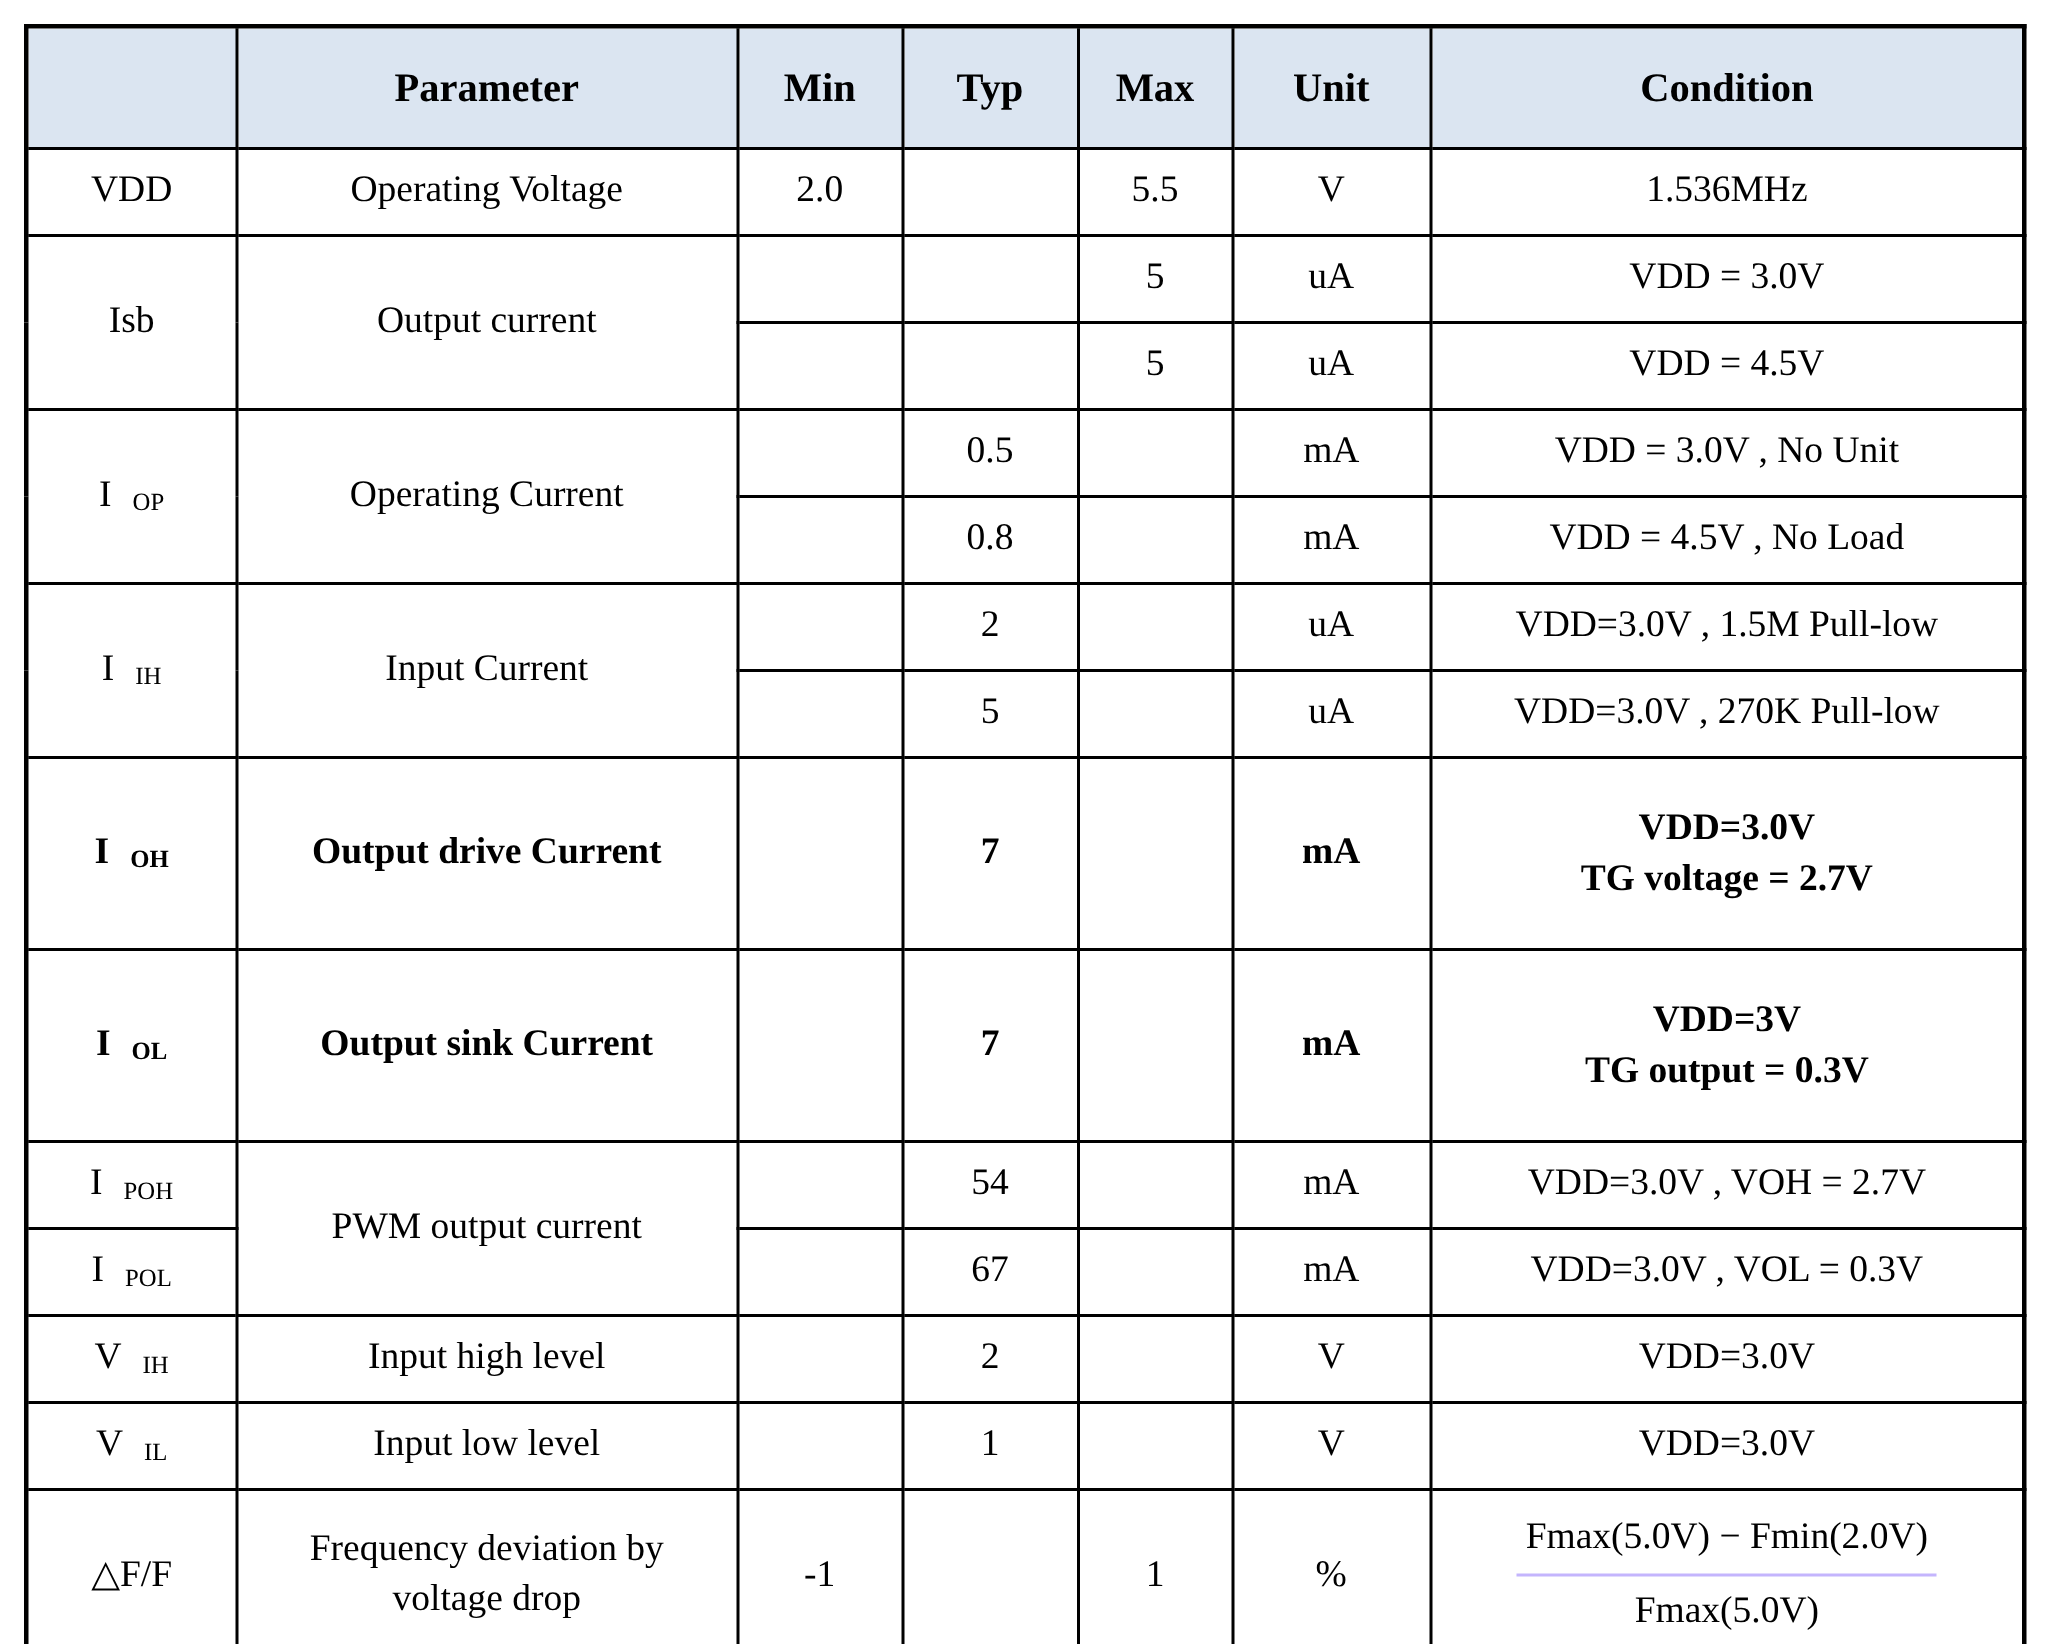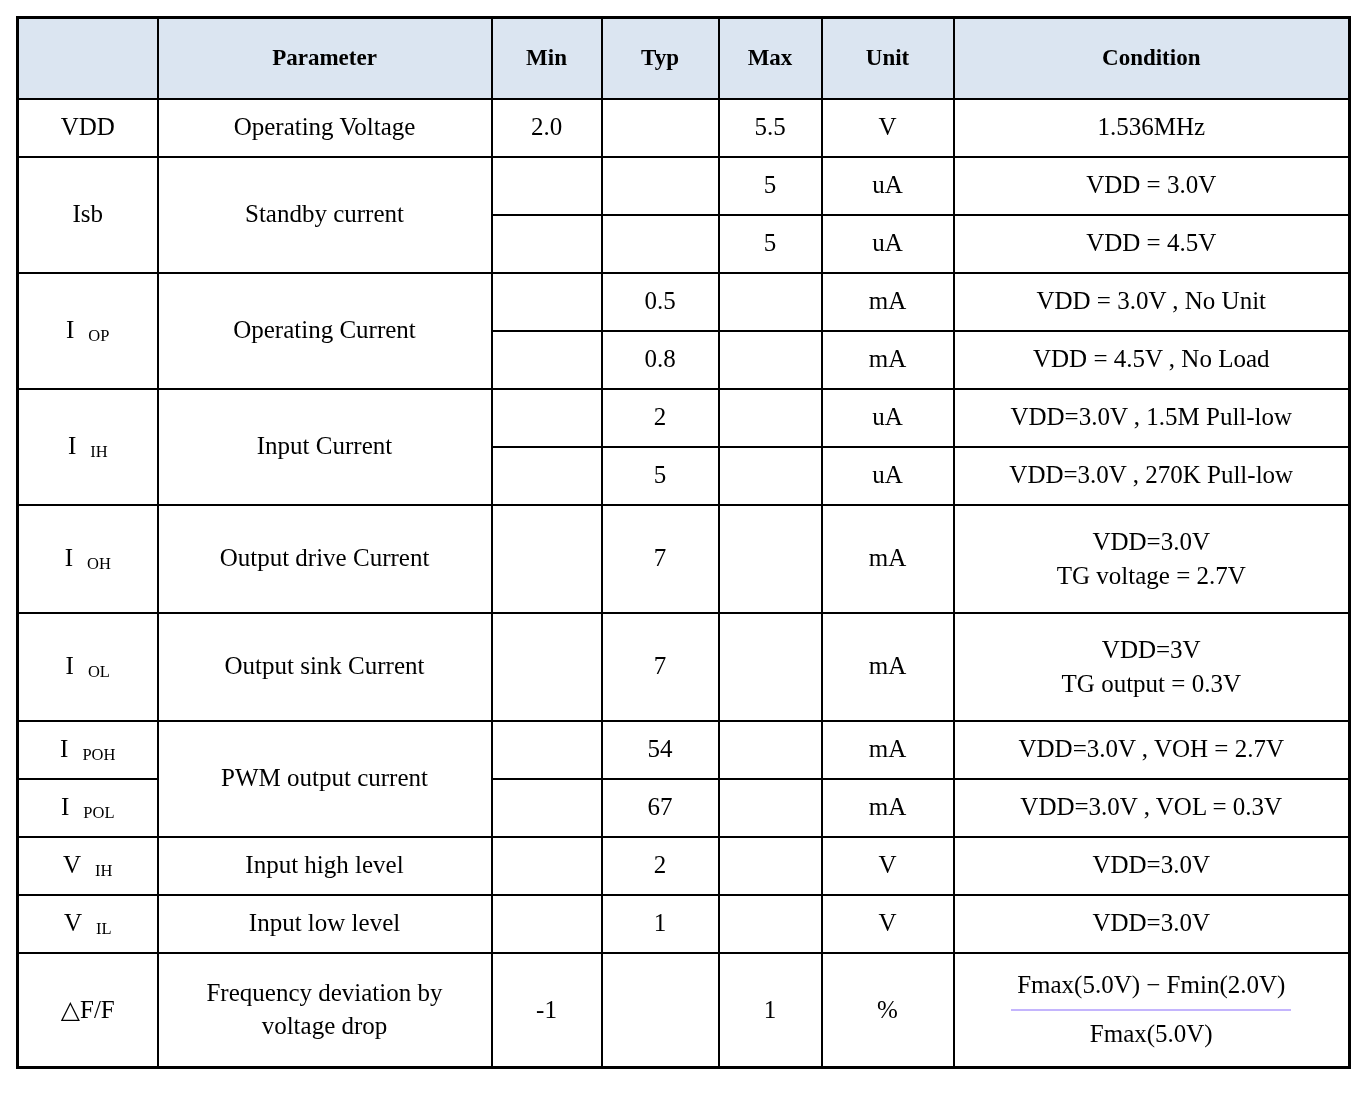--- a/index.html
+++ b/index.html
@@ -22,25 +22,25 @@
     text-align: center;
     vertical-align: middle;
     padding: 2px 4px;
     font-size: 25px;
     line-height: 1.3;
     overflow: hidden;
   }
   table.spec th {
     background: #dbe5f1;
     font-weight: bold;
-    font-size: 23px;
+    font-size: 27px;
   }
   tr.h-header { height: 81px; }
   tr.h-sm { height: 58px; }
-  tr.h-lg { height: 108px; }
+  tr.h-lg { height: 128px; font-weight: bold; }
   tr.h-xl { height: 115px; }
   .sub {
     font-size: 0.66em;
     position: relative;
     top: 0.18em;
     margin-left: 14px;
   }
   .cond-lines div { line-height: 1.35; }
   .frac { display: inline-block; font-size: 25px; }
   .frac .num {
@@ -80,21 +80,21 @@
       <td>Operating Voltage</td>
       <td>2.0</td>
       <td></td>
       <td>5.5</td>
       <td>V</td>
       <td>1.536MHz</td>
     </tr>
 
     <tr class="h-sm">
       <td rowspan="2">Isb</td>
-      <td rowspan="2">Standby current</td>
+      <td rowspan="2">Output current</td>
       <td></td>
       <td></td>
       <td>5</td>
       <td>uA</td>
       <td>VDD = 3.0V</td>
     </tr>
     <tr class="h-sm">
       <td></td>
       <td></td>
       <td>5</td>

